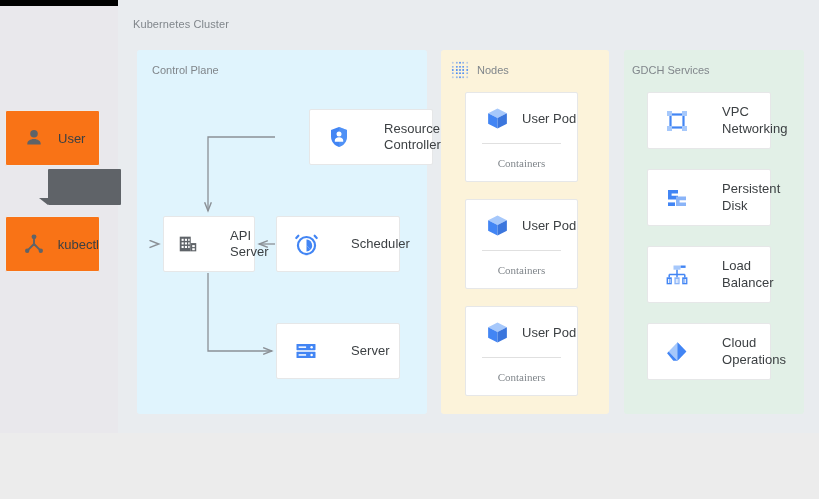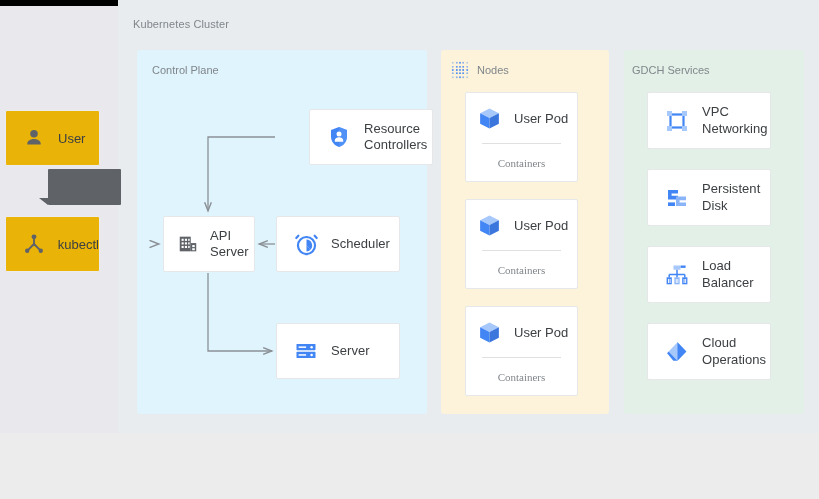--- a/index.html
+++ b/index.html
@@ -57,20 +57,21 @@
 
   
   .card {
     position: absolute;
     background: #ffffff;
     border: 1px solid #e6e7e8;
     box-sizing: border-box;
     display: flex;
     align-items: center;
     border-radius: 2px;
+    gap: 20px;
   }
   .card .ico {
     flex: 0 0 auto;
     display: flex;
     align-items: center;
     justify-content: center;
     margin-left: 16px;
     margin-right: 12px;
     width: 26px;
     height: 26px;
@@ -89,21 +90,21 @@
     border: 1px solid #e6e7e8;
     box-sizing: border-box;
     border-radius: 2px;
     display: flex;
     flex-direction: column;
   }
   .podcard .podrow {
     display: flex;
     align-items: center;
     height: 50px;
-    padding-left: 10px;
+    padding-left: 18px;
   }
   .podcard .podrow .ico { width: 26px; height: 26px; margin-right: 12px; display:flex; align-items:center; justify-content:center;}
   .podcard .podrow .lbl { font-size: 13px; color: #3c4043; }
   .podcard .divider {
     height: 1px;
     background: #e0e0e0;
     margin: 0 16px;
   }
   .podcard .containers {
     flex: 1;
@@ -111,21 +112,21 @@
     align-items: center;
     justify-content: center;
     font-size: 11px;
     color: #80868b;
     font-family: Liberation Serif, serif;
   }
 
   
   .actor {
     position: absolute;
-    background: #eab308;
+    background: #f97316;
     border: 1px solid #ececec;
     box-sizing: border-box;
     display: flex;
     align-items: center;
     border-radius: 2px;
   }
   .actor .ico { width: 24px; height: 24px; margin-left: 16px; margin-right: 12px; display:flex;align-items:center;justify-content:center;}
   .actor .lbl { font-size: 13px; color: #3c4043; }
 
   

